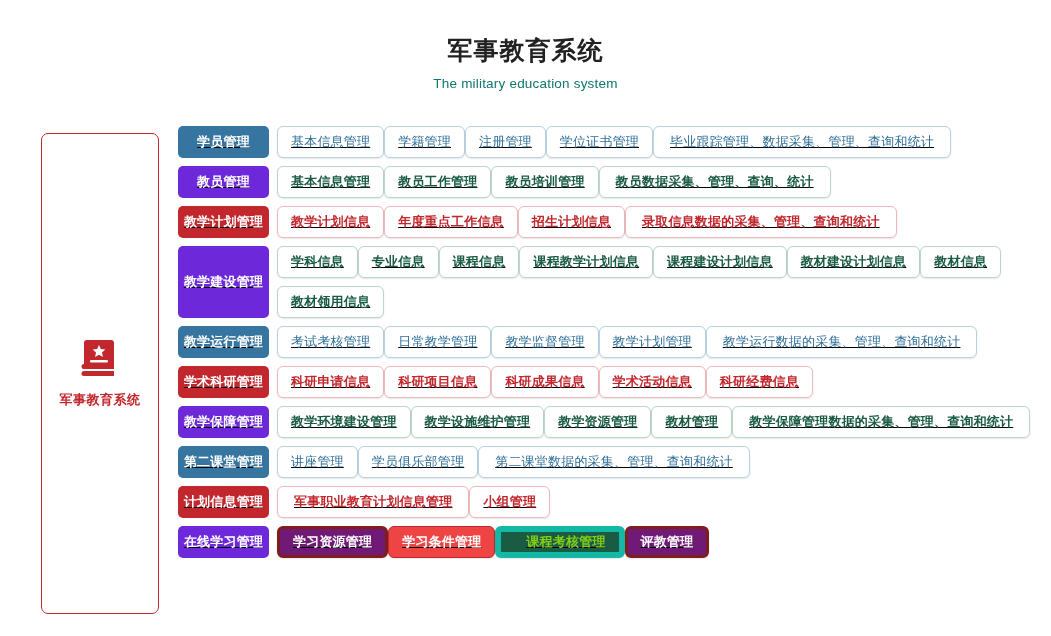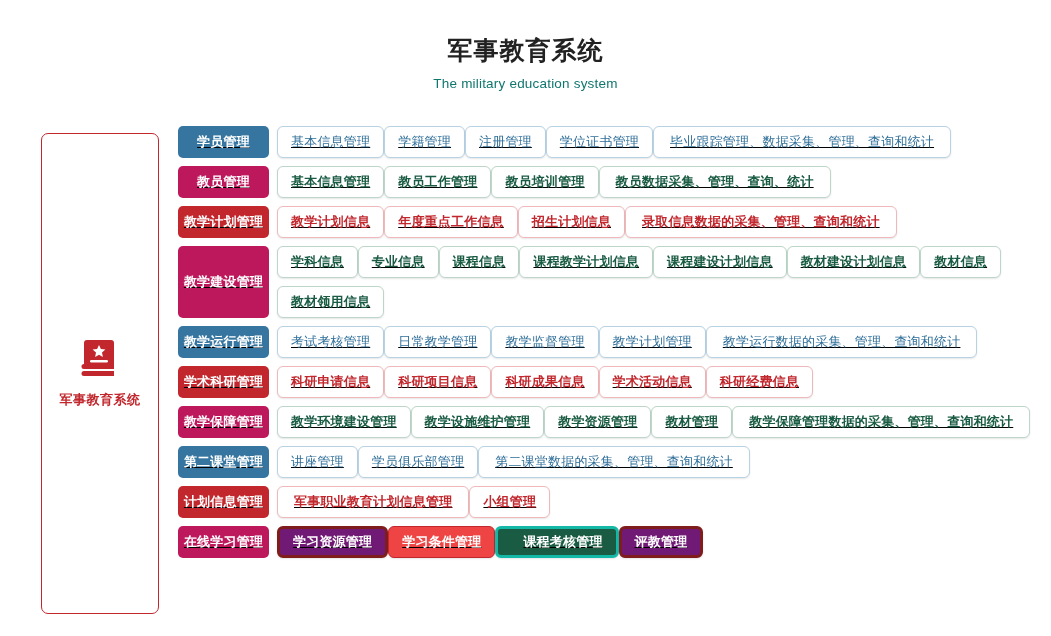--- a/index.html
+++ b/index.html
@@ -95,21 +95,21 @@
     font-size: 13px;
     font-weight: bold;
     display: flex;
     align-items: center;
     justify-content: center;
     text-align: center;
     letter-spacing: .2px;
     box-sizing: border-box;
   }
   .cat.blue  { background: #35759f; }
-  .cat.green { background: #be185d; text-align: center; }
+  .cat.green { background: #6d28d9; text-align: center; }
   .cat.red   { background: #c1272d; }
 
   .items {
     flex: 1 1 auto;
     display: flex;
     flex-wrap: wrap;
     align-content: flex-start;
     margin-left: 8px;
     gap: 0;
   }
@@ -128,21 +128,21 @@
     background: #ffffff;
     box-shadow: 0 1px 2px rgba(0,0,0,.10);
     letter-spacing: .2px;
   }
   
   .btn.o-blue  { border: 1px solid #b7d2e3; color: #2f6f99; }
   .btn.o-green { border: 1px solid #bcd6c9; color: #1a5c43; font-weight: bold; }
   .btn.o-red   { border: 1px solid #efb9bb; color: #c1272d; font-weight: bold; }
   
   .btn.s-blue  { background: #701a75; color: #fff; border: 3px solid #7f1d1d; font-weight: bold; text-align: center; }
-  .btn.s-green { background: #1a5c43; color: #ffffff; border: 3px solid #14b8a6; font-weight: bold; padding-left: 25px; }
+  .btn.s-green { background: #1a5c43; color: #84cc16; border: 6px solid #14b8a6; font-weight: bold; padding-left: 25px; }
   .btn.s-red   { background: #ef4444; color: #fff; border: 1px solid #c1272d; font-weight: bold; }
 
   .btn.wide { padding: 0 16px; }
 </style>
 </head>
 <body>
 
 <div class="header">
   <div class="title">军事教育系统</div>
   <div class="subtitle">The military education system</div>

